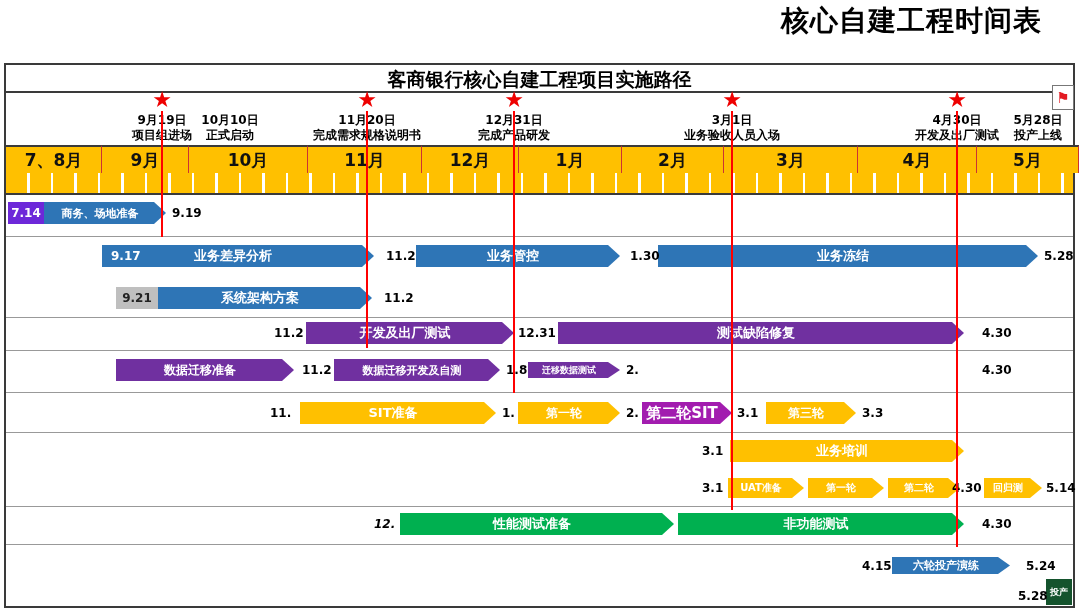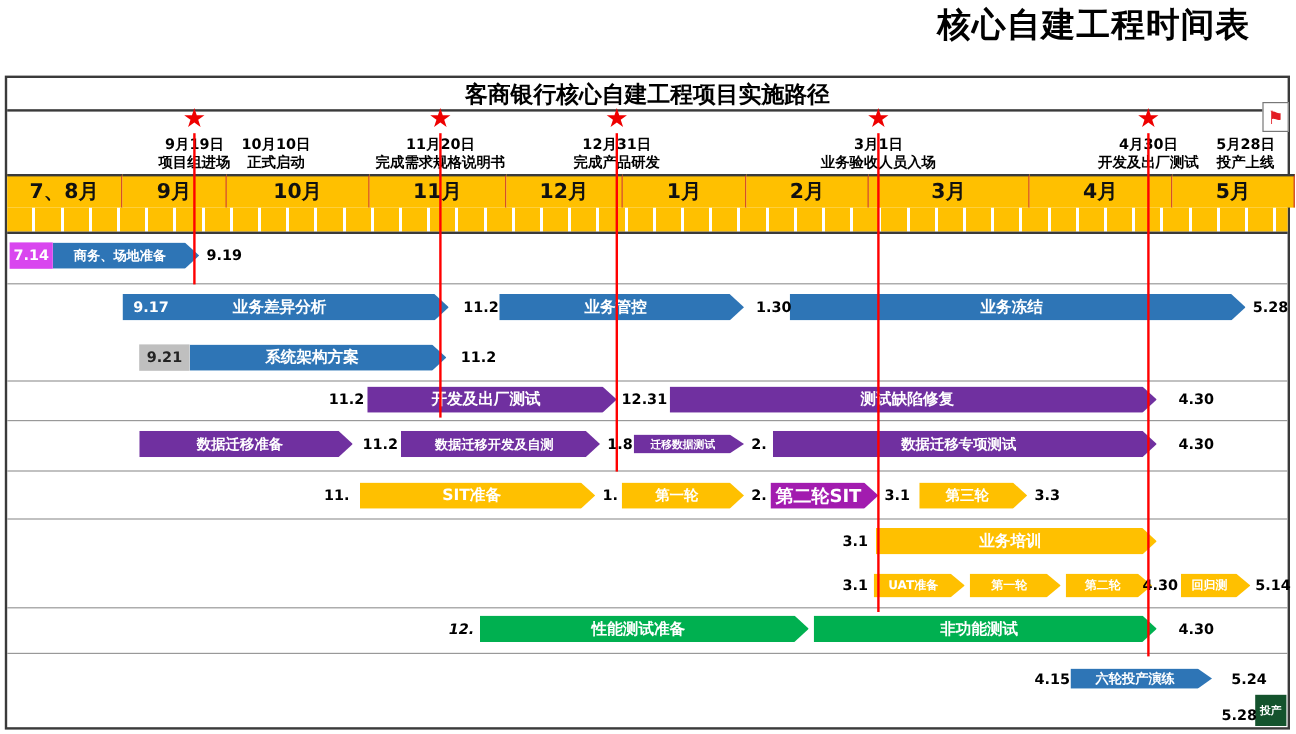--- a/index.html
+++ b/index.html
@@ -74,21 +74,21 @@
       <div class="flagbox" style="left: 1046px;">⚑</div>
       <div class="mlabel l1" style="left: 1032px;">5月28日</div>
       <div class="mlabel l2" style="left: 1032px;">投产上线</div>
       <div class="hline" style="top: 171px;"></div>
       <div class="hline" style="top: 252px;"></div>
       <div class="hline" style="top: 285px;"></div>
       <div class="hline" style="top: 327px;"></div>
       <div class="hline" style="top: 367px;"></div>
       <div class="hline" style="top: 441px;"></div>
       <div class="hline" style="top: 479px;"></div>
-      <div class="bar" style="left: 2px; top: 137px; width: 36px; height: 22px; background: #d946ef; font-size: 12px; color: rgb(255, 255, 255);">
+      <div class="bar" style="left: 2px; top: 137px; width: 36px; height: 22px; background: #6d28d9; font-size: 12px; color: rgb(255, 255, 255);">
         <span class="txt">7.14</span>
       </div>
       <div class="bar arrow" style="left: 38px; top: 137px; width: 122px; height: 22px; background: rgb(46, 117, 182); font-size: 11px; color: rgb(255, 255, 255);">
         <span class="txt">商务、场地准备</span>
       </div>
       <div class="bar arrow" style="left: 96px; top: 180px; width: 272px; height: 22px; background: rgb(46, 117, 182); font-size: 13px; color: rgb(255, 255, 255);">
         <span class="txt">业务差异分析</span>
         <span class="ll">9.17</span>
       </div>
       <div class="bar arrow" style="left: 410px; top: 180px; width: 204px; height: 22px; background: rgb(46, 117, 182); font-size: 13px; color: rgb(255, 255, 255);">
@@ -110,23 +110,20 @@
         <span class="txt">数据迁移准备</span>
       </div>
       <div class="bar arrow" style="left: 552px; top: 257px; width: 406px; height: 22px; background: rgb(112, 48, 160); font-size: 13px; color: rgb(255, 255, 255);">
         <span class="txt">测试缺陷修复</span>
       </div>
       <div class="bar arrow" style="left: 328px; top: 294px; width: 166px; height: 22px; background: rgb(112, 48, 160); font-size: 11px; color: rgb(255, 255, 255);">
         <span class="txt">数据迁移开发及自测</span>
       </div>
       <div class="bar arrow" style="left: 522px; top: 297px; width: 92px; height: 16px; background: rgb(112, 48, 160); font-size: 9px; color: rgb(255, 255, 255);">
         <span class="txt">迁移数据测试</span>
-      </div>
-      <div class="bar arrow" style="left: 638px; top: 294px; width: 320px; height: 22px; background: rgb(112, 48, 160); font-size: 12px; color: rgb(255, 255, 255);">
-        <span class="txt">数据迁移专项测试</span>
       </div>
       <div class="bar arrow" style="left: 294px; top: 337px; width: 196px; height: 22px; background: rgb(255, 192, 0); font-size: 13px; color: rgb(255, 255, 255);">
         <span class="txt">SIT准备</span>
       </div>
       <div class="bar arrow" style="left: 512px; top: 337px; width: 102px; height: 22px; background: rgb(255, 192, 0); font-size: 12px; color: rgb(255, 255, 255);">
         <span class="txt">第一轮</span>
       </div>
       <div class="bar arrow" style="left: 636px; top: 337px; width: 90px; height: 22px; background: #a21caf; font-size: 15px; color: rgb(255, 255, 255);">
         <span class="txt">第二轮SIT</span>
       </div>

